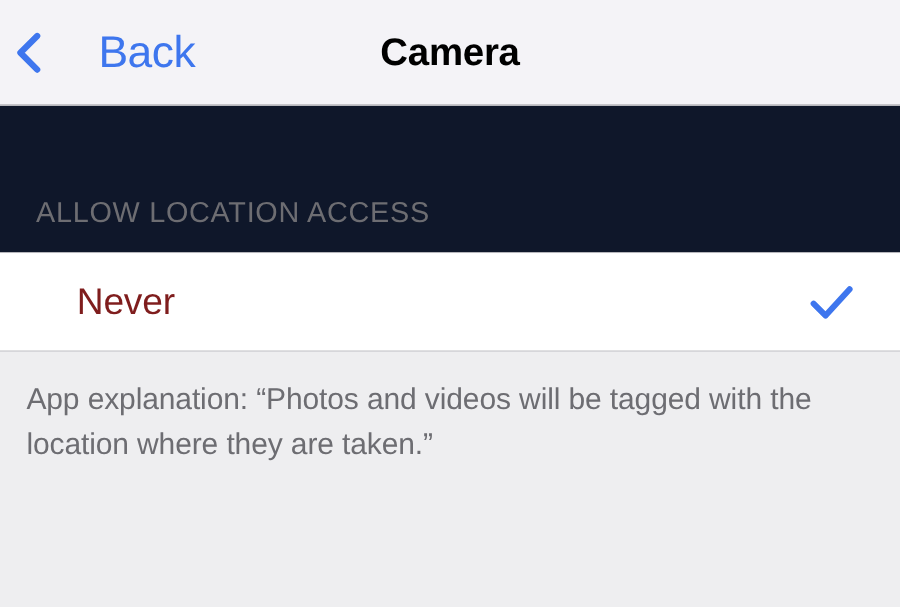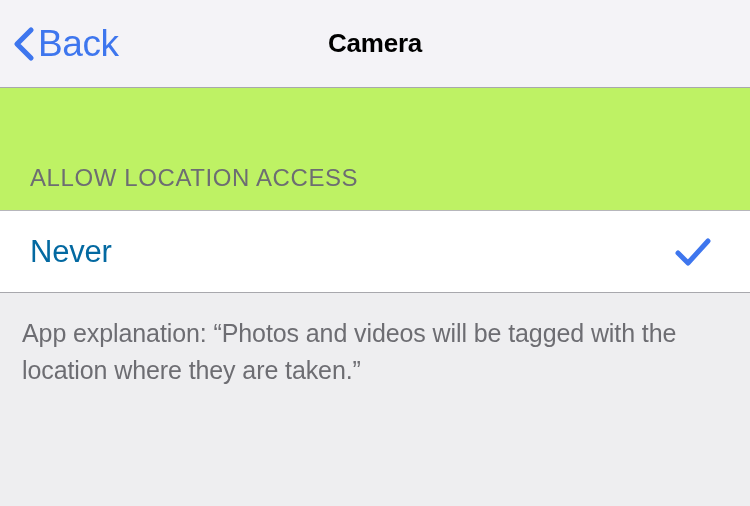--- a/index.html
+++ b/index.html
@@ -25,20 +25,21 @@
   }
   .back-button {
     position: absolute;
     left: 12px;
     top: 0;
     height: 87px;
     display: flex;
     align-items: center;
     padding-right: 10px;
     cursor: pointer;
+    gap: 44px;
   }
   .chevron-icon {
     display: block;
     width: 24px;
     height: 40px;
     flex: none;
   }
   .back-label {
     font-size: 37px;
     color: #3e76ee;
@@ -48,38 +49,38 @@
   }
   .nav-title {
     position: absolute;
     left: 0;
     right: 0;
     top: 0;
     height: 87px;
     display: flex;
     align-items: center;
     justify-content: center;
-    font-size: 26px;
+    font-size: 32px;
     font-weight: bold;
     color: #000000;
     letter-spacing: -0.2px;
     pointer-events: none;
   }
 
   
   .section-header {
     height: 122px;
     display: flex;
     align-items: flex-end;
     padding: 0 0 18px 30px;
     box-sizing: border-box;
     font-size: 24px;
     color: #6d6d72;
     letter-spacing: 0.6px;
-    background: #bef264;
+    background: #0f172a;
   }
 
   
   .cell-group {
     background: #ffffff;
     border-top: 1px solid #b6b6bb;
     border-bottom: 1px solid #a8a8ad;
   }
   .cell {
     position: relative;
@@ -95,23 +96,24 @@
     content: "";
     position: absolute;
     left: 30px;
     right: 0;
     top: 0;
     height: 1px;
     background: #c4c4c7;
   }
   .cell-title {
     font-size: 31px;
-    color: #0369a1;
+    color: #7f1d1d;
     letter-spacing: -0.2px;
     flex: 1 1 auto;
+    margin-left: 34px;
   }
   .checkmark-icon {
     width: 36px;
     height: 30px;
     flex: none;
     margin-right: 9px;
   }
 
   
   .section-footer {

